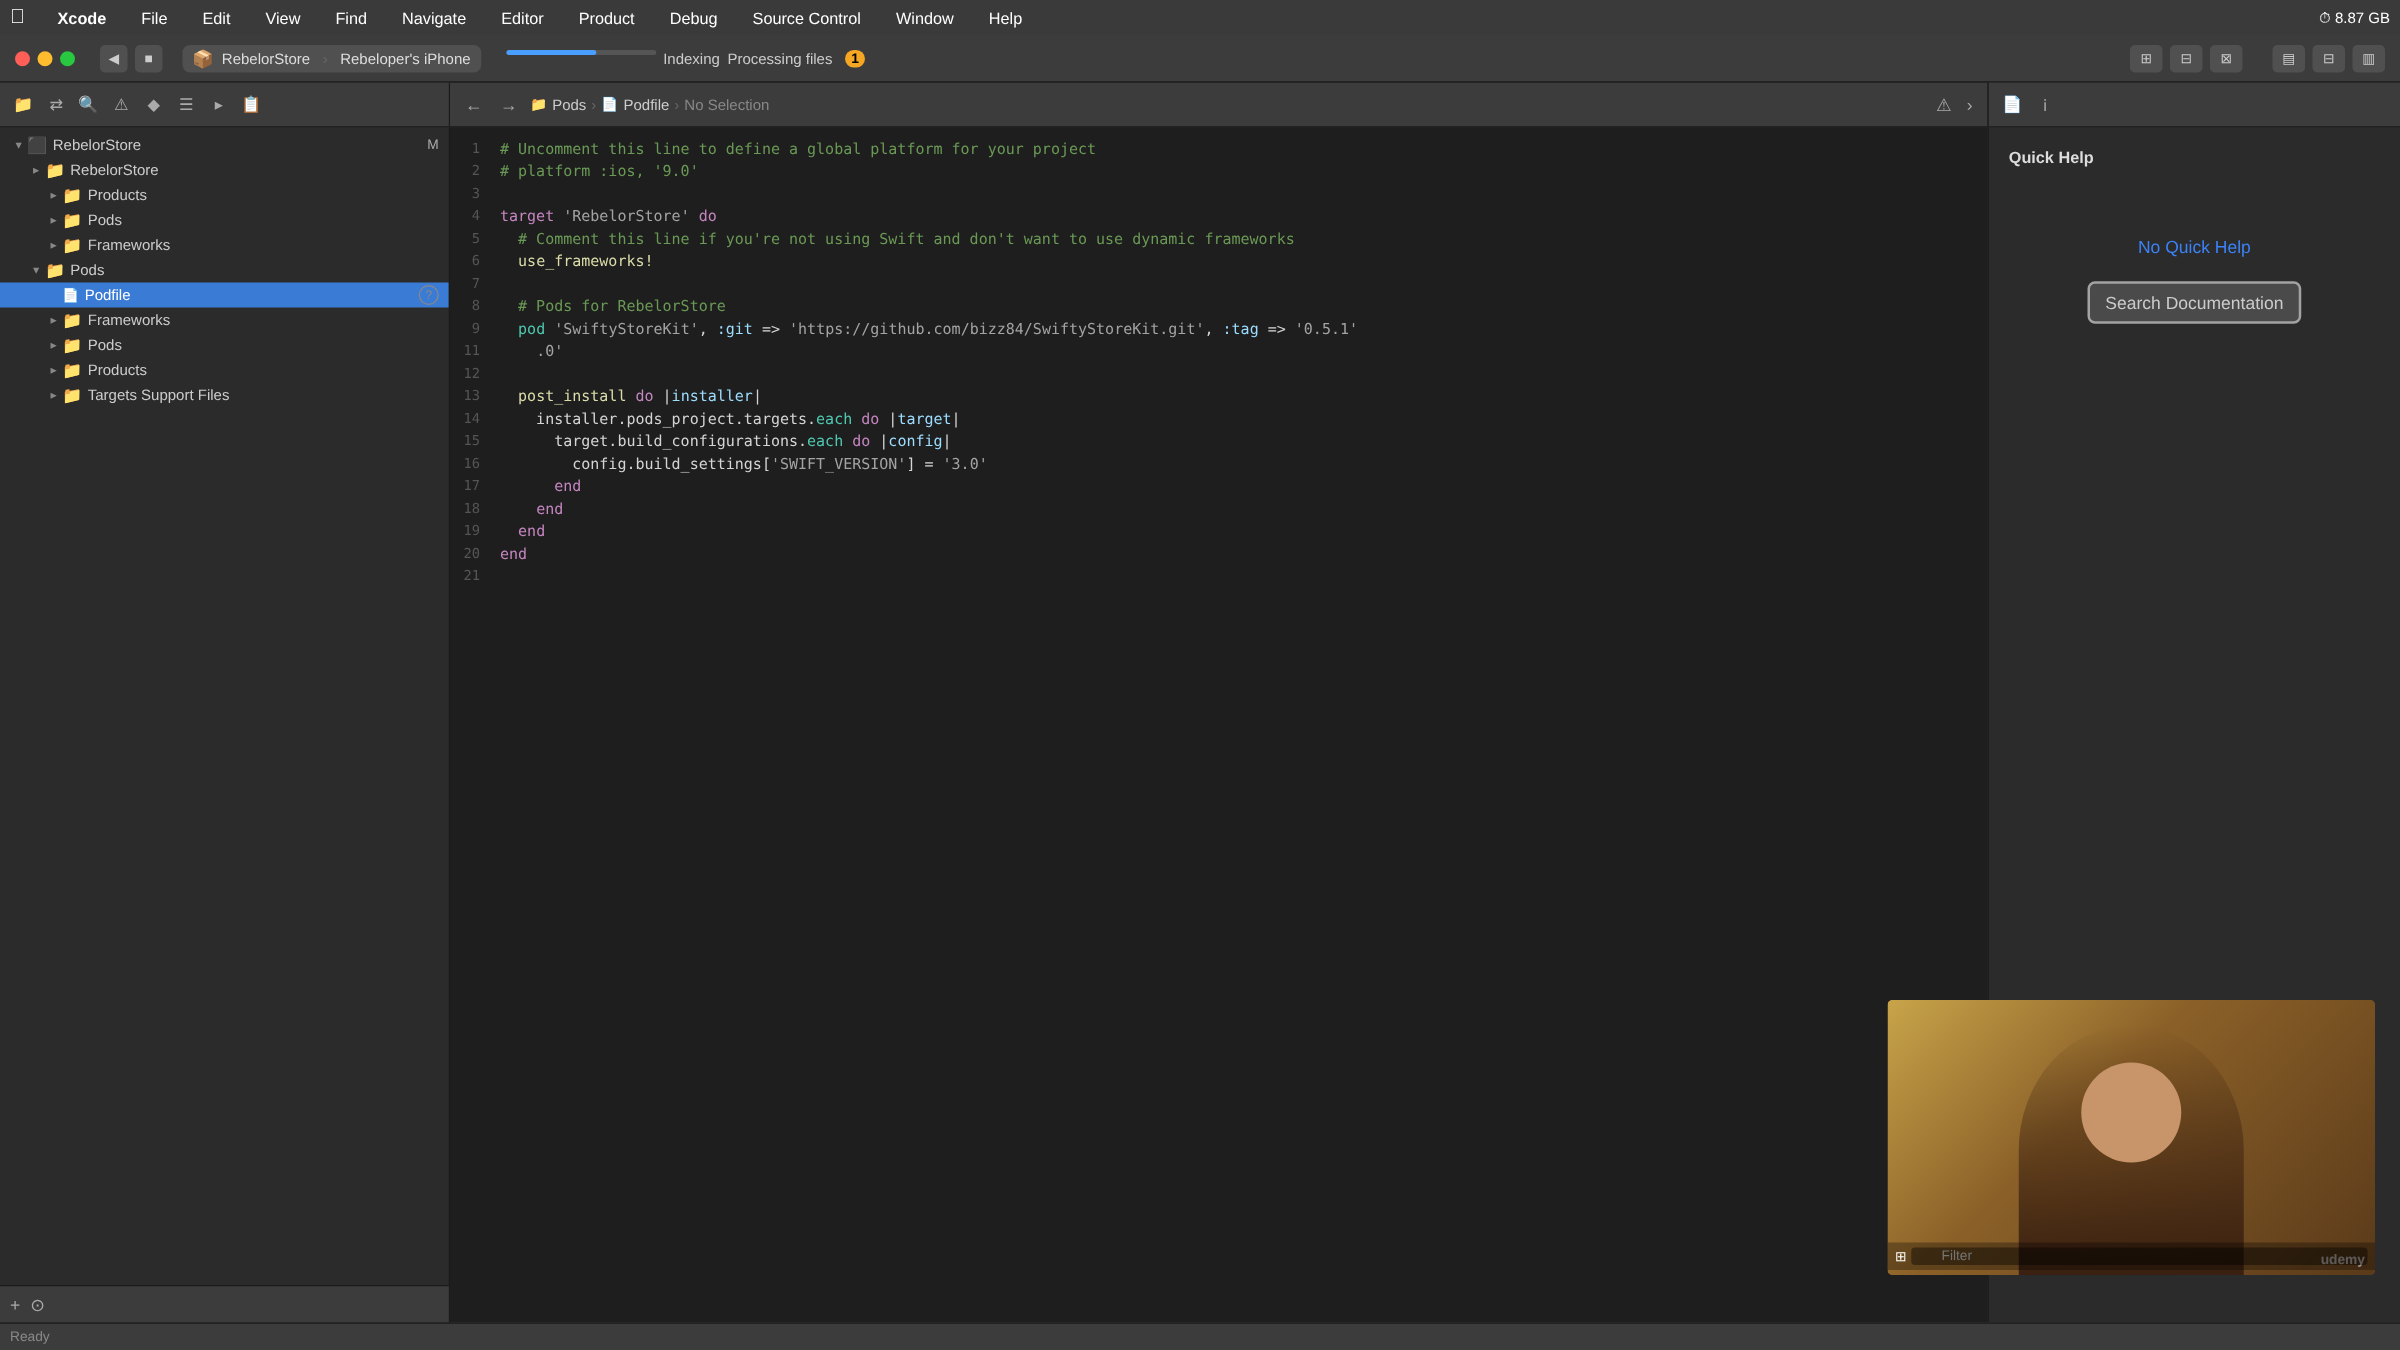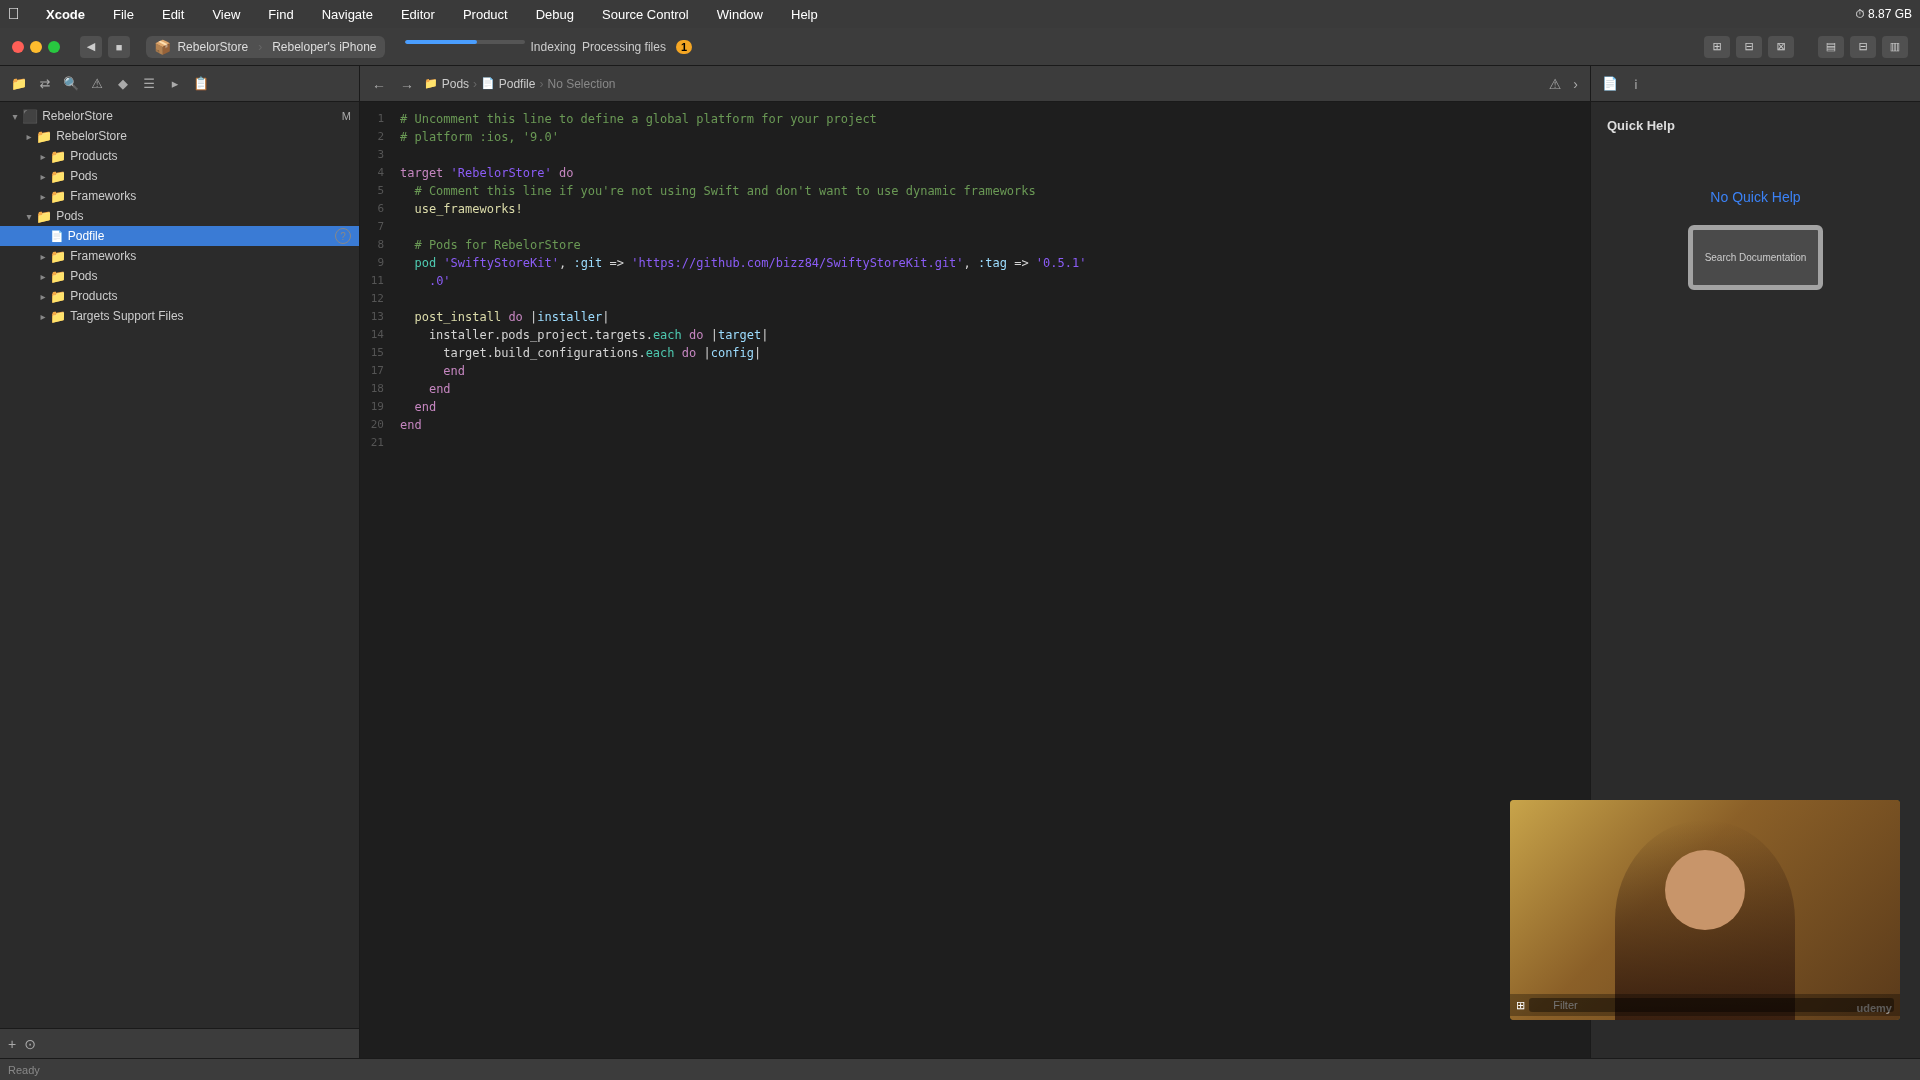--- a/index.html
+++ b/index.html
@@ -279,21 +279,21 @@
     .line-content {
       flex: 1;
       color: #d4d4d4;
       white-space: pre;
       padding-left: 4px;
     }
 
     
     .c-comment { color: #6a9955; }
     .c-keyword { color: #c586c0; }
-    .c-string { color: #8b5cf6; }
+    .c-string { color: #a3a3a3; }
     .c-function { color: #dcdcaa; }
     .c-variable { color: #9cdcfe; }
     .c-method { color: #4ec9b0; }
     .c-param { color: #9cdcfe; }
 
     
     .quick-help-panel {
       width: 330px;
       background: #2b2b2b;
       border-left: 1px solid #1a1a1a;
@@ -338,25 +338,25 @@
     .qh-no-help {
       font-size: 14px;
       color: #3b82f6;
       text-align: center;
       margin-top: 40px;
       margin-bottom: 20px;
     }
 
     .qh-search-btn {
       background: #4a4a4a;
-      border: 5px solid #a3a3a3;
+      border: 2px solid #a3a3a3;
       border-radius: 6px;
-      padding: 22px 12px;
+      padding: 7px 12px;
       color: #ccc;
-      font-size: 10px;
+      font-size: 14px;
       cursor: pointer;
     }
 
     
     .video-overlay {
       position: fixed;
       bottom: 60px;
       right: 20px;
       width: 390px;
       height: 220px;
@@ -661,20 +661,24 @@
         </div>
         <div class="code-line">
           <span class="line-num">14</span>
           <span class="line-content">    installer.pods_project.targets.<span class="c-method">each</span> <span class="c-keyword">do</span> |<span class="c-param">target</span>|</span>
         </div>
         <div class="code-line">
           <span class="line-num">15</span>
           <span class="line-content">      target.build_configurations.<span class="c-method">each</span> <span class="c-keyword">do</span> |<span class="c-param">config</span>|</span>
         </div>
         <div class="code-line">
+          <span class="line-num">16</span>
+          <span class="line-content">        config.build_settings[<span class="c-string">'SWIFT_VERSION'</span>] = <span class="c-string">'3.0'</span></span>
+        </div>
+        <div class="code-line">
           <span class="line-num">17</span>
           <span class="line-content">      <span class="c-keyword">end</span></span>
         </div>
         <div class="code-line">
           <span class="line-num">18</span>
           <span class="line-content">    <span class="c-keyword">end</span></span>
         </div>
         <div class="code-line">
           <span class="line-num">19</span>
           <span class="line-content">  <span class="c-keyword">end</span></span>

